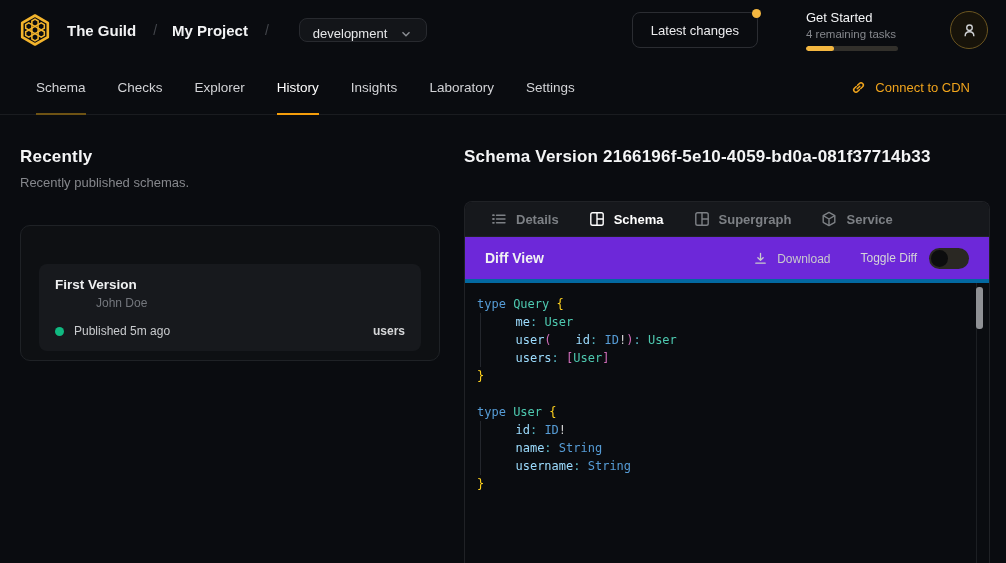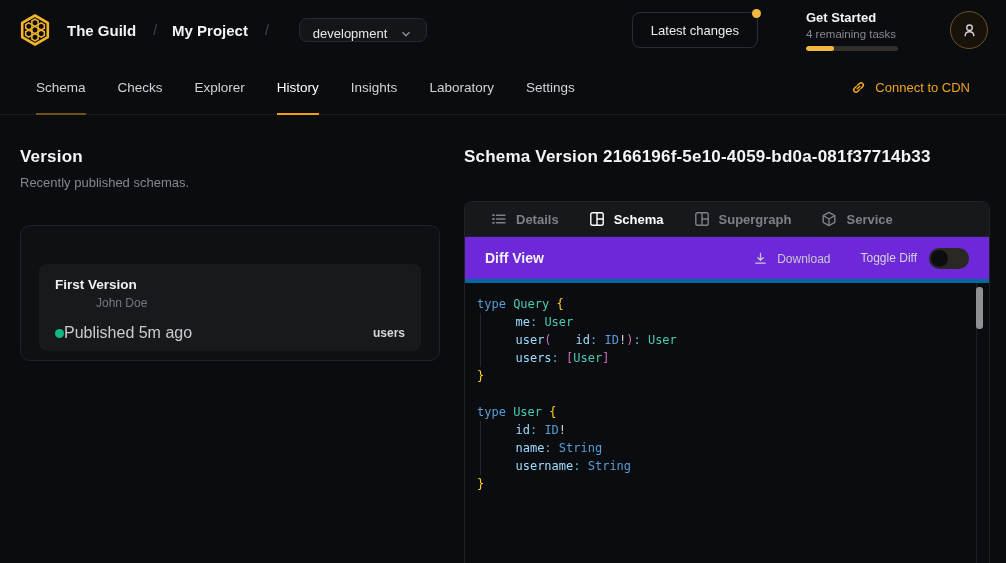--- a/index.html
+++ b/index.html
@@ -26,21 +26,21 @@
 
   .right-area { display:flex; align-items:center; }
   .latest-btn {
     position:relative; height:36px; padding:0 18px; background:transparent;
     border:1px solid #2b2d32; border-radius:8px; color:#ececee; font-size:13px;
     font-family:inherit; cursor:pointer;
   }
   .notif-dot { position:absolute; top:-4px; right:-4px; width:9px; height:9px; border-radius:50%;
     background:var(--accent,#f4b740); }
   .get-started { margin-left:48px; width:102px; cursor:pointer; }
-  .gs-title { font-size:13px; font-weight:700; color:#f4f5f6; }
+  .gs-title { font-size:13px; font-weight:400; color:#f4f5f6; }
   .gs-sub { font-size:11.5px; color:#85878c; margin-top:3px; }
   .gs-bar { margin-top:6px; width:92px; height:5px; border-radius:3px; background:#32302b; overflow:hidden; }
   .gs-fill { height:100%; background:var(--accent,#f4b740); border-radius:3px; }
   .avatar {
     margin-left:42px; width:38px; height:38px; border-radius:50%;
     background:#17130a; border:1.5px solid #6b5520; display:flex; align-items:center; justify-content:center;
     cursor:pointer;
   }
   .avatar svg { width:17px; height:17px; stroke:#cfd1d4; fill:none; stroke-width:1.3; }
 
@@ -68,21 +68,21 @@
     margin-top:34px; height:136px; border:1px solid #1f2226; border-radius:10px;
     background:#0e1013; padding:38px 18px 10px 18px;
   }
   .version-item {
     height:87px; background:#17191d; border-radius:8px; padding:13px 16px; cursor:pointer;
   }
   .v-name { font-size:13.5px; font-weight:700; color:#eff0f1; }
   .v-author { font-size:12px; color:#74777d; margin-top:4px;margin-left:41px; }
   .v-status-row { display:flex; align-items:center; margin-top:14px; }
   .v-dot { width:9px; height:9px; border-radius:50%; background:var(--published-dot,#10b981); }
-  .v-status { font-size:16px; color:#c9cbce; }
+  .v-status { font-size:12px; color:#c9cbce; margin-left:10px; }
   .v-service { margin-left:auto; font-size:12px; font-weight:700; color:#d6d7d9; }
 
   
   .panel { margin-top:34px; flex:1; min-height:0; display:flex; flex-direction:column;
     border:1px solid #202226; border-bottom:none; border-radius:8px 8px 0 0; overflow:hidden; }
   .panel-tabs { height:35px; flex:none; background:#16181c; display:flex; align-items:center;
     gap:30px; padding:0 26px; border-bottom:1px solid #202226; }
   .panel-tab { display:flex; align-items:center; gap:9px; font-size:13px; font-weight:600;
     color:#7d8085; cursor:pointer; }
   .panel-tab svg { width:16px; height:16px; stroke:currentColor; fill:none; stroke-width:1.4; }
@@ -199,21 +199,21 @@
     <a class="cdn-link">
       <svg viewBox="0 0 16 16" stroke-linecap="round">
         <path d="M6.6 9.4l2.8-2.8M5.6 6.9l-2 2a2.4 2.4 0 103.4 3.4l2-2M10.4 9.1l2-2A2.4 2.4 0 109 3.7l-2 2"></path>
       </svg>
       <span>Connect to CDN</span>
     </a>
   </nav>
 
   <main>
     <section class="col-left">
-      <h2 class="section-title">Version</h2>
+      <h2 class="section-title">Recently</h2>
       <p class="section-sub">Recently published schemas.</p>
       <div class="versions-card" id="version-list">
           <div class="version-item">
             <div class="v-name">First Version</div>
             <div class="v-author">John Doe</div>
             <div class="v-status-row">
               <span class="v-dot"></span>
               <span class="v-status">Published 5m ago</span>
               <span class="v-service">users</span>
             </div>

